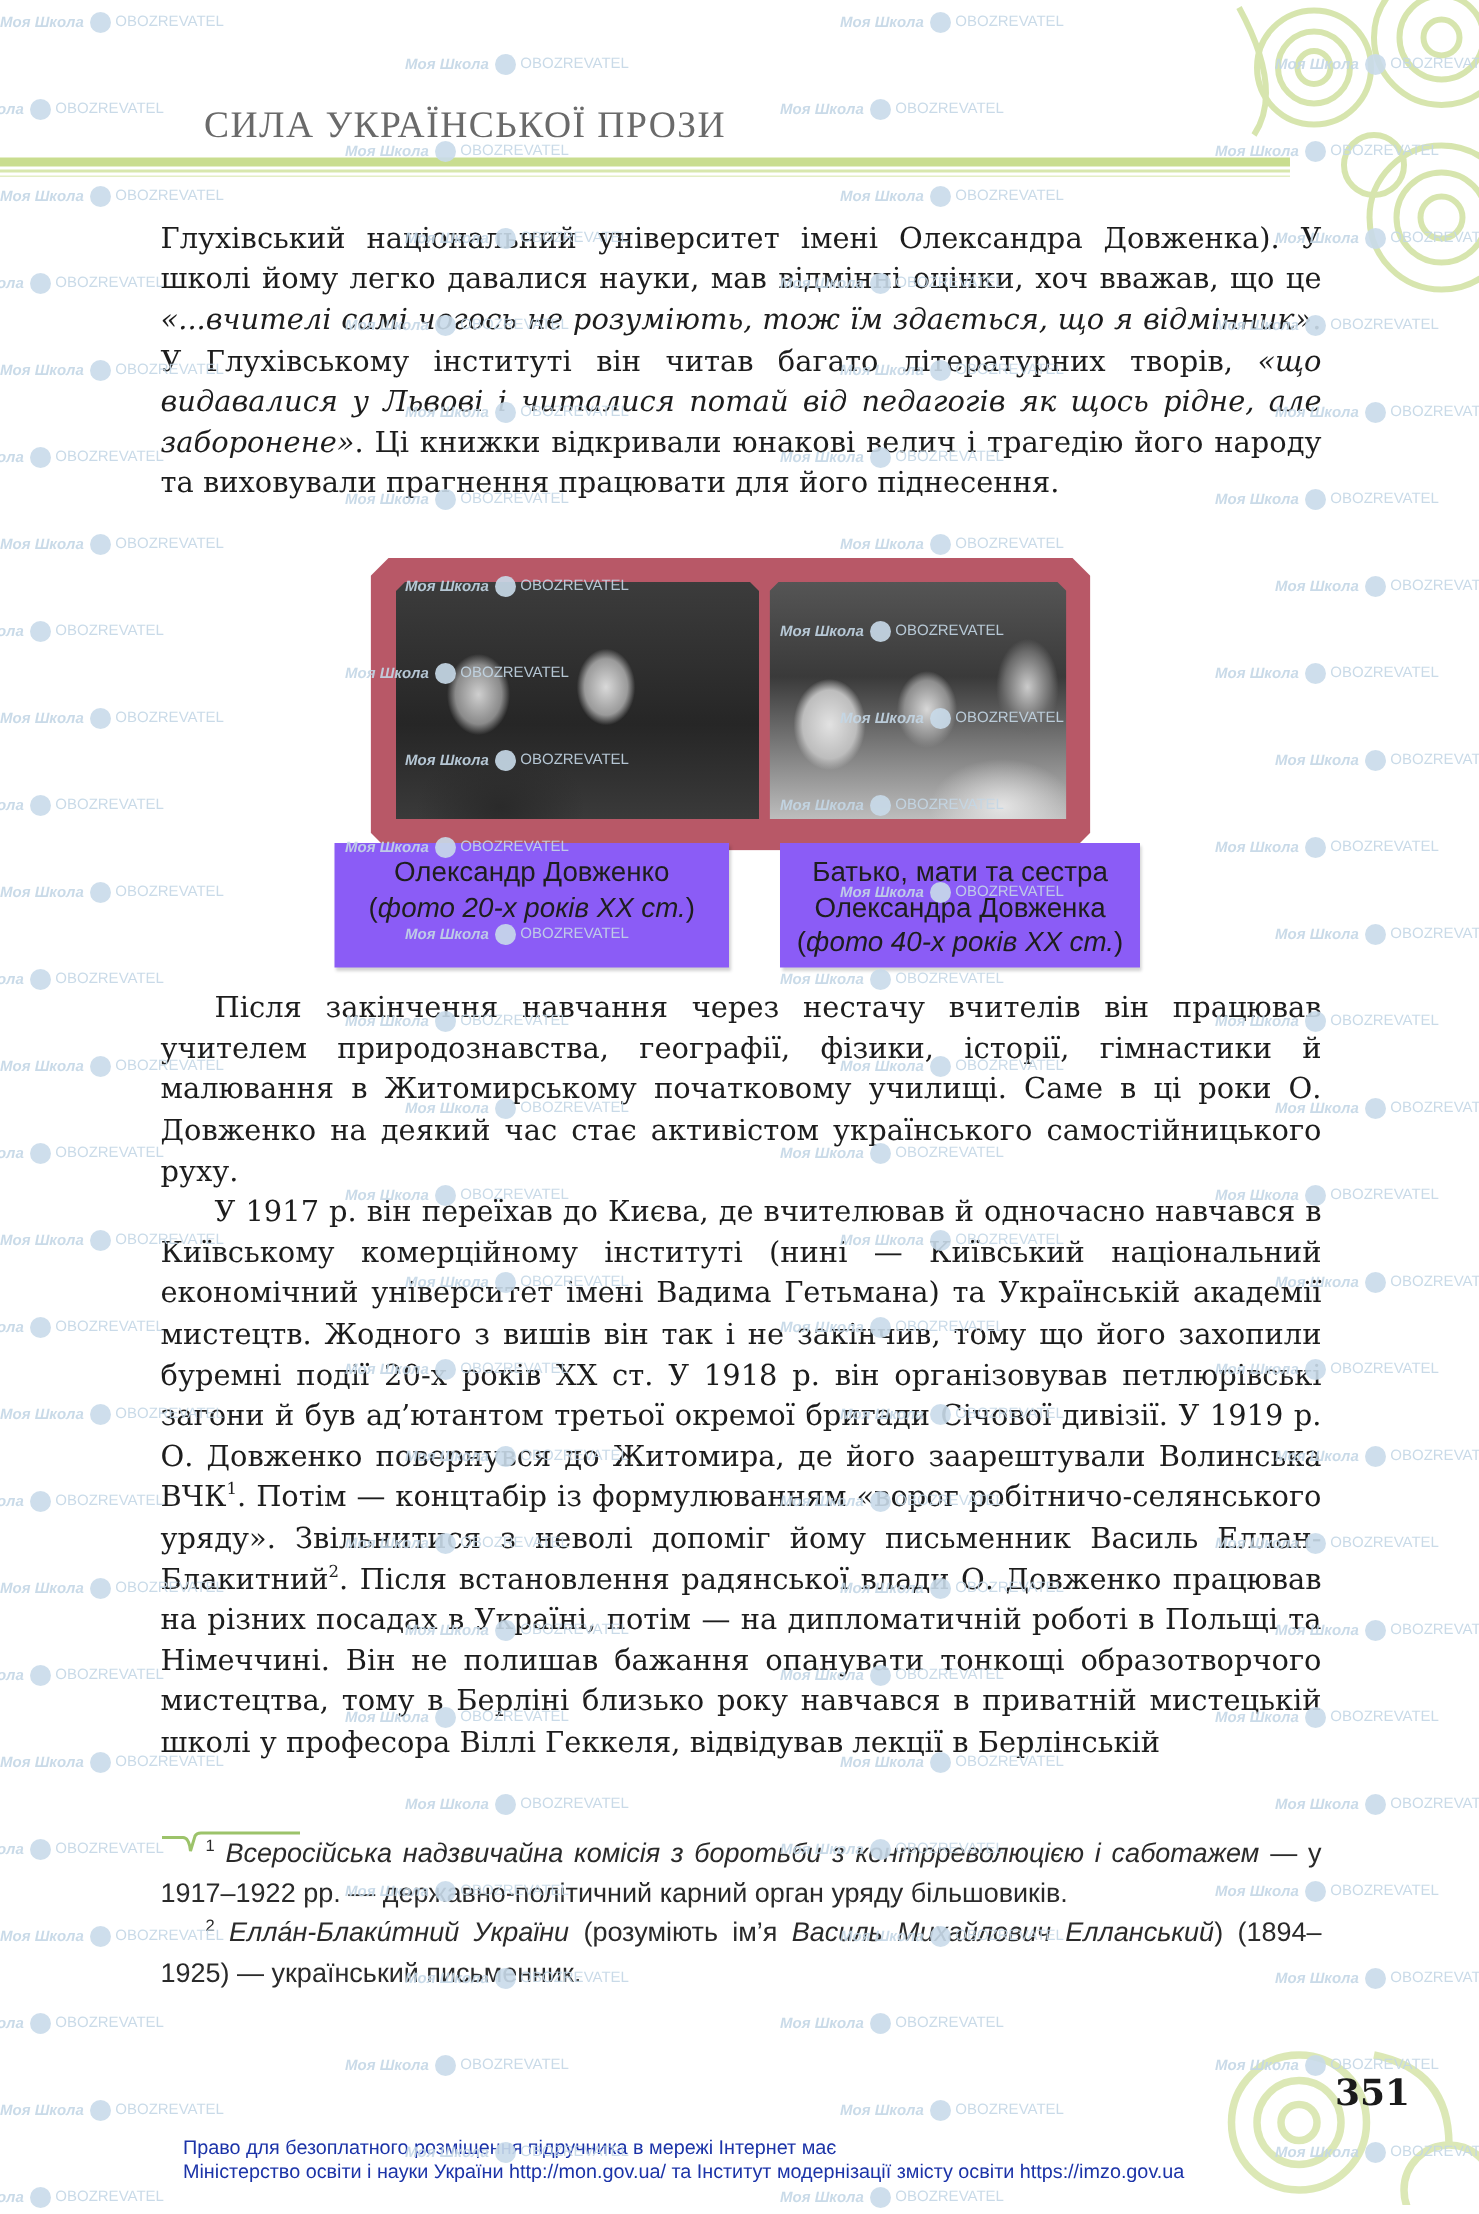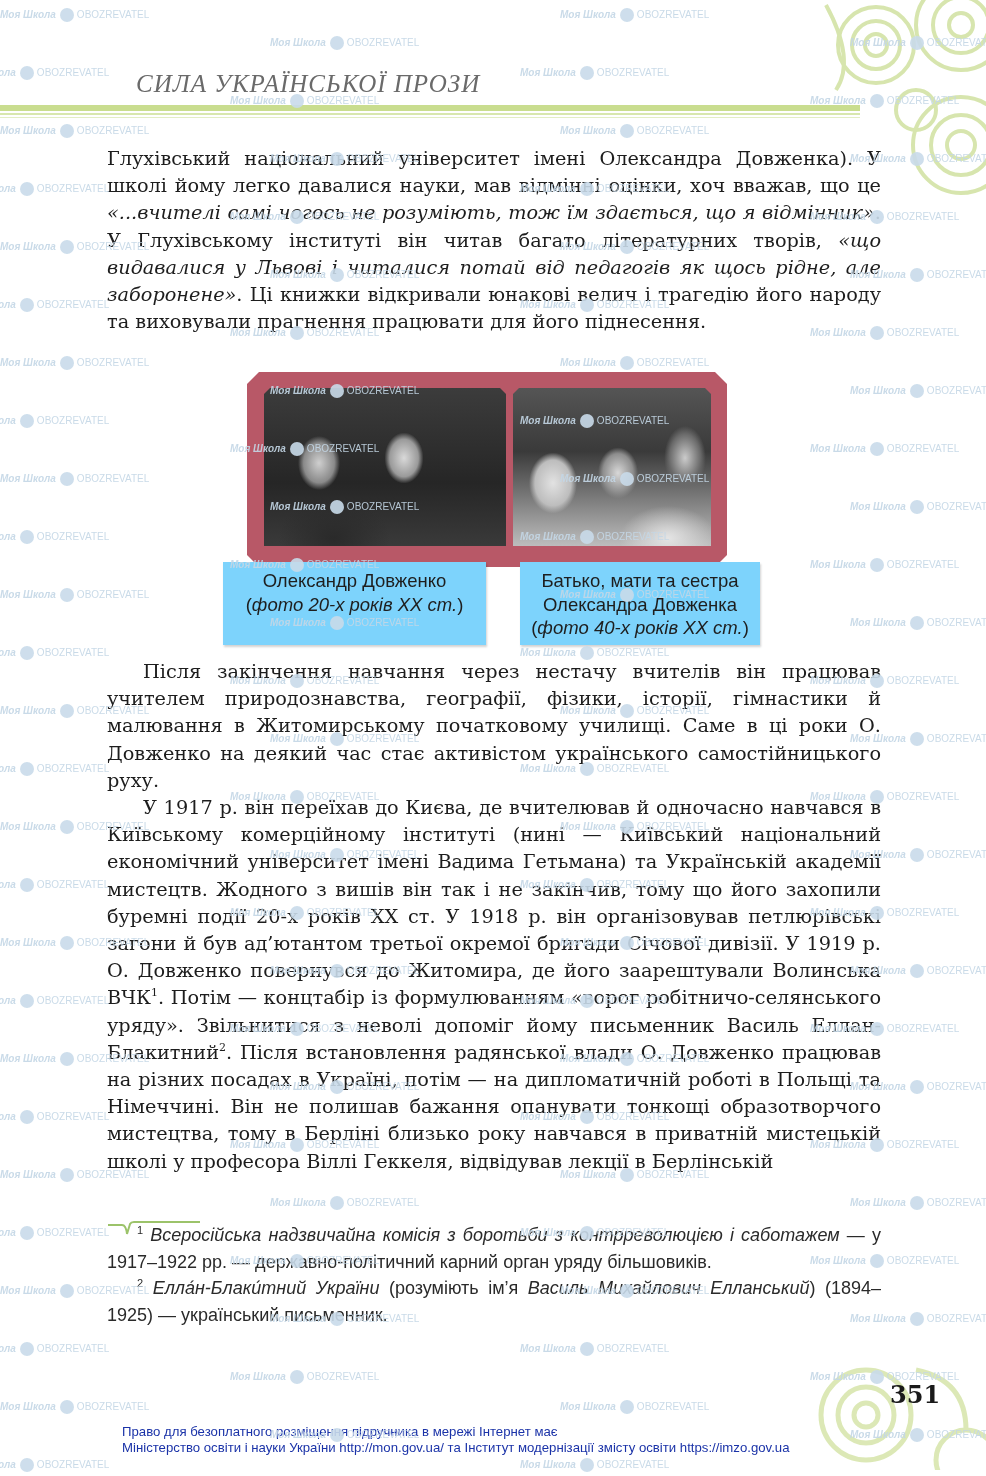--- a/index.html
+++ b/index.html
@@ -8,21 +8,20 @@
     background: #ffffff;
     font-family: "DejaVu Serif", "Liberation Serif", serif;
     color: #1a1a1a;
   }
   
   .header-title {
     position: absolute; left: 136px; top: 70px;
     font-family: "Liberation Serif", "DejaVu Serif", serif;
     font-size: 25px; letter-spacing: 1px; color: #6a6a6a;
     font-weight: normal;
-    font-style: italic;
   }
   .header-rule { position: absolute; left: 0; top: 105px; width: 860px; height: 12px; }
   .header-rule .l1 { position: absolute; left: 0; top: 0; width: 100%; height: 6px; background: #c9dd8f; }
   .header-rule .l2 { position: absolute; left: 0; top: 8px; width: 100%; height: 2px; background: #d8e7ae; }
   .header-rule .l3 { position: absolute; left: 0; top: 12px; width: 100%; height: 1px; background: #e3eec4; }
   .swirls-top { position: absolute; right: 0; top: 0; width: 170px; height: 200px; }
   .swirls-bottom { position: absolute; right: 0; top: 1350px; width: 170px; height: 120px; }
 
   
   .text-block {
@@ -60,21 +59,21 @@
     left: 266px; width: 198px;
     background:
       radial-gradient(ellipse 30px 38px at 40px 95px, #e2e2e2 0%, #bdbdbd 60%, transparent 80%),
       radial-gradient(ellipse 25px 32px at 105px 85px, #d8d8d8 0%, #8e8e8e 60%, transparent 80%),
       radial-gradient(ellipse 26px 40px at 172px 70px, #cbcbcb 0%, #6a6a6a 60%, transparent 80%),
       radial-gradient(ellipse 60px 40px at 155px 150px, #e4e4e4 0%, transparent 80%),
       linear-gradient(180deg, #555 0%, #3a3a3a 40%, #bdbdbd 100%);
   }
   .caption {
     position: absolute; top: 562px; height: 83px;
-    background: #7dd3fc;
+    background: #8b5cf6;
     box-shadow: 1px 2px 2px rgba(0,0,0,0.18);
     font-family: "Liberation Sans", "DejaVu Sans", sans-serif;
     font-size: 18.5px; line-height: 23.5px; color: #1e1e1e; text-align: center;
     padding-top: 7px; box-sizing: border-box;
   }
   .caption-left { left: 223px; width: 263px; }
   .caption-right { left: 520px; width: 240px; }
   .caption div { white-space: nowrap; }
   .caption em { font-style: italic; }
 

